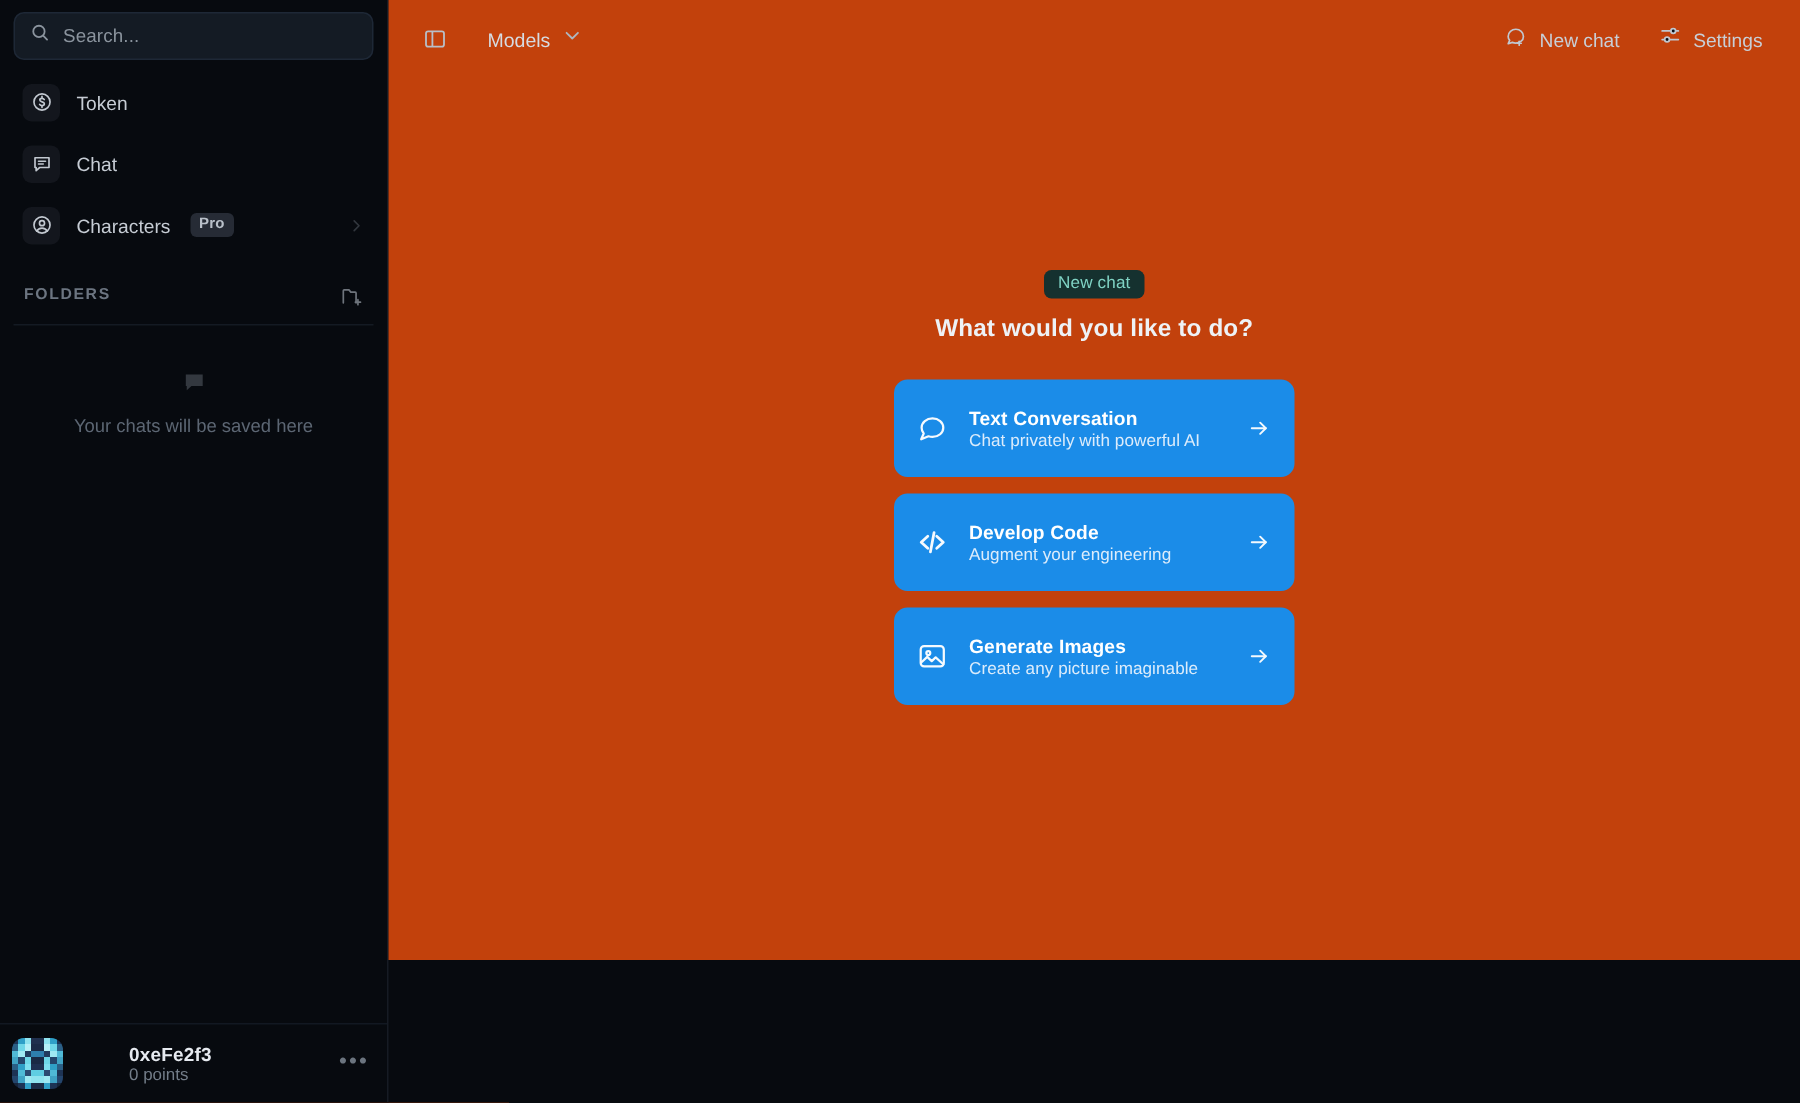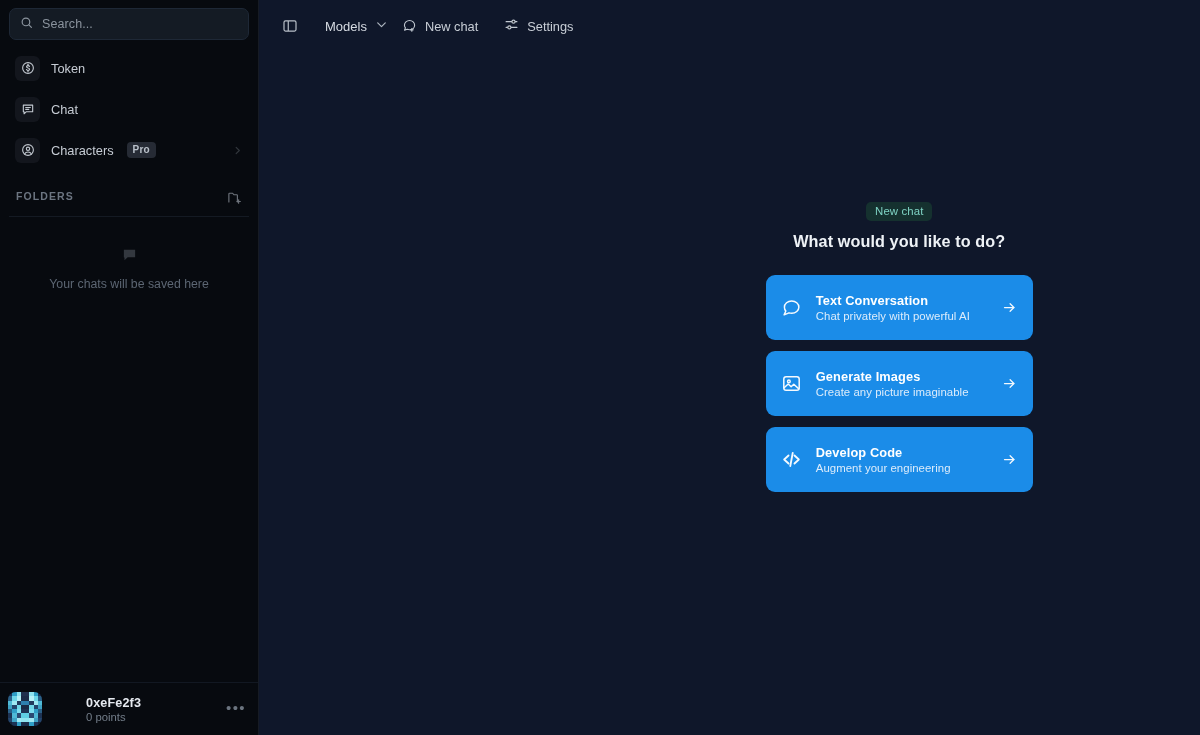--- a/index.html
+++ b/index.html
@@ -88,22 +88,22 @@
   .user-meta { display:flex; flex-direction:column; gap:1px; min-width:0;margin-left:33px; }
   .user-name { font-size:12.6px; font-weight:bold; color:#e6eaf0; letter-spacing:.15px; }
   .user-points { font-size:11.3px; color:#737d89; }
   .user-more {
     margin-left:auto; color:#6b747f; font-size:15px;
     letter-spacing:1.4px; line-height:1; padding-bottom:3px;
   }
 
   
   .main {
-    flex:1; height:735px; background:#0f172a;
-    display:flex; flex-direction:row; position:relative;
+    flex:1; height:640px; background:#c2410c;
+    display:flex; flex-direction:column; position:relative;
   }
   .topbar {
     height:52px; flex:0 0 auto;
     display:flex; align-items:center;
     padding:0 17px 0 18px; gap:0;
   }
   .panel-toggle {
     width:26px; height:26px; display:flex;
     align-items:center; justify-content:center;
     cursor:pointer; border-radius:5px;
@@ -383,55 +383,55 @@
           <span class="card-arrow">
             <svg width="15" height="15" viewBox="0 0 24 24" fill="none" stroke="#ffffff" stroke-width="2" stroke-linecap="round" stroke-linejoin="round">
               <line x1="4" y1="12" x2="19" y2="12"></line>
                 <polyline points="13,6 19,12 13,18"></polyline>
             </svg>
           </span>
         </div>
 
         <div class="card">
           <span class="card-ico">
+            <svg width="21" height="21" viewBox="0 0 24 24" fill="none" stroke="#ffffff" stroke-width="2.1" stroke-linecap="round" stroke-linejoin="round">
+              <polyline points="8.6,7.4 3.6,12 8.6,16.6"></polyline>
+              <polyline points="15.4,7.4 20.4,12 15.4,16.6"></polyline>
+              <line x1="13.4" y1="4.6" x2="10.6" y2="19.4"></line>
+            </svg>
+          </span>
+          <span class="card-txt">
+            <span class="card-title">Develop Code</span>
+            <span class="card-sub">Augment your engineering</span>
+          </span>
+          <span class="card-arrow">
+            <svg width="15" height="15" viewBox="0 0 24 24" fill="none" stroke="#ffffff" stroke-width="2" stroke-linecap="round" stroke-linejoin="round">
+              <line x1="4" y1="12" x2="19" y2="12"></line>
+                <polyline points="13,6 19,12 13,18"></polyline>
+            </svg>
+          </span>
+        </div>
+
+        <div class="card">
+          <span class="card-ico">
             <svg width="21" height="21" viewBox="0 0 24 24" fill="none" stroke="#ffffff" stroke-width="1.7" stroke-linecap="round" stroke-linejoin="round">
               <rect x="3.2" y="4.2" width="17.6" height="15.6" rx="2.6"></rect>
               <circle cx="9" cy="9.6" r="1.5"></circle>
               <path d="M3.6 16.8l4.6-4.3 3.4 3.2 3-2.8 5.8 5.2"></path>
             </svg>
           </span>
           <span class="card-txt">
             <span class="card-title">Generate Images</span>
             <span class="card-sub">Create any picture imaginable</span>
           </span>
           <span class="card-arrow">
             <svg width="15" height="15" viewBox="0 0 24 24" fill="none" stroke="#ffffff" stroke-width="2" stroke-linecap="round" stroke-linejoin="round">
               <line x1="4" y1="12" x2="19" y2="12"></line>
                 <polyline points="13,6 19,12 13,18"></polyline>
             </svg>
           </span>
         </div>
 
-        <div class="card">
-          <span class="card-ico">
-            <svg width="21" height="21" viewBox="0 0 24 24" fill="none" stroke="#ffffff" stroke-width="2.1" stroke-linecap="round" stroke-linejoin="round">
-              <polyline points="8.6,7.4 3.6,12 8.6,16.6"></polyline>
-              <polyline points="15.4,7.4 20.4,12 15.4,16.6"></polyline>
-              <line x1="13.4" y1="4.6" x2="10.6" y2="19.4"></line>
-            </svg>
-          </span>
-          <span class="card-txt">
-            <span class="card-title">Develop Code</span>
-            <span class="card-sub">Augment your engineering</span>
-          </span>
-          <span class="card-arrow">
-            <svg width="15" height="15" viewBox="0 0 24 24" fill="none" stroke="#ffffff" stroke-width="2" stroke-linecap="round" stroke-linejoin="round">
-              <line x1="4" y1="12" x2="19" y2="12"></line>
-                <polyline points="13,6 19,12 13,18"></polyline>
-            </svg>
-          </span>
-        </div>
-
       </div>
     </div>
 
   </section>
 </div>
 
 </body></html>

